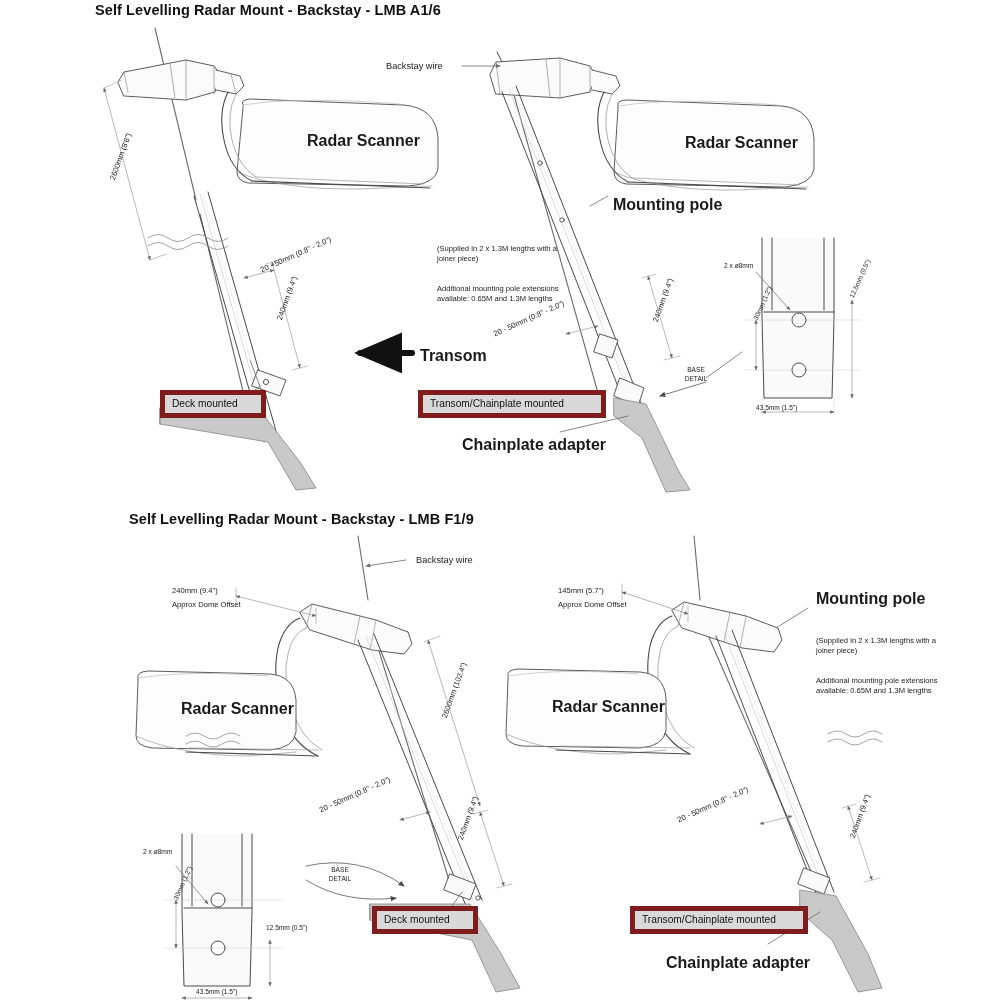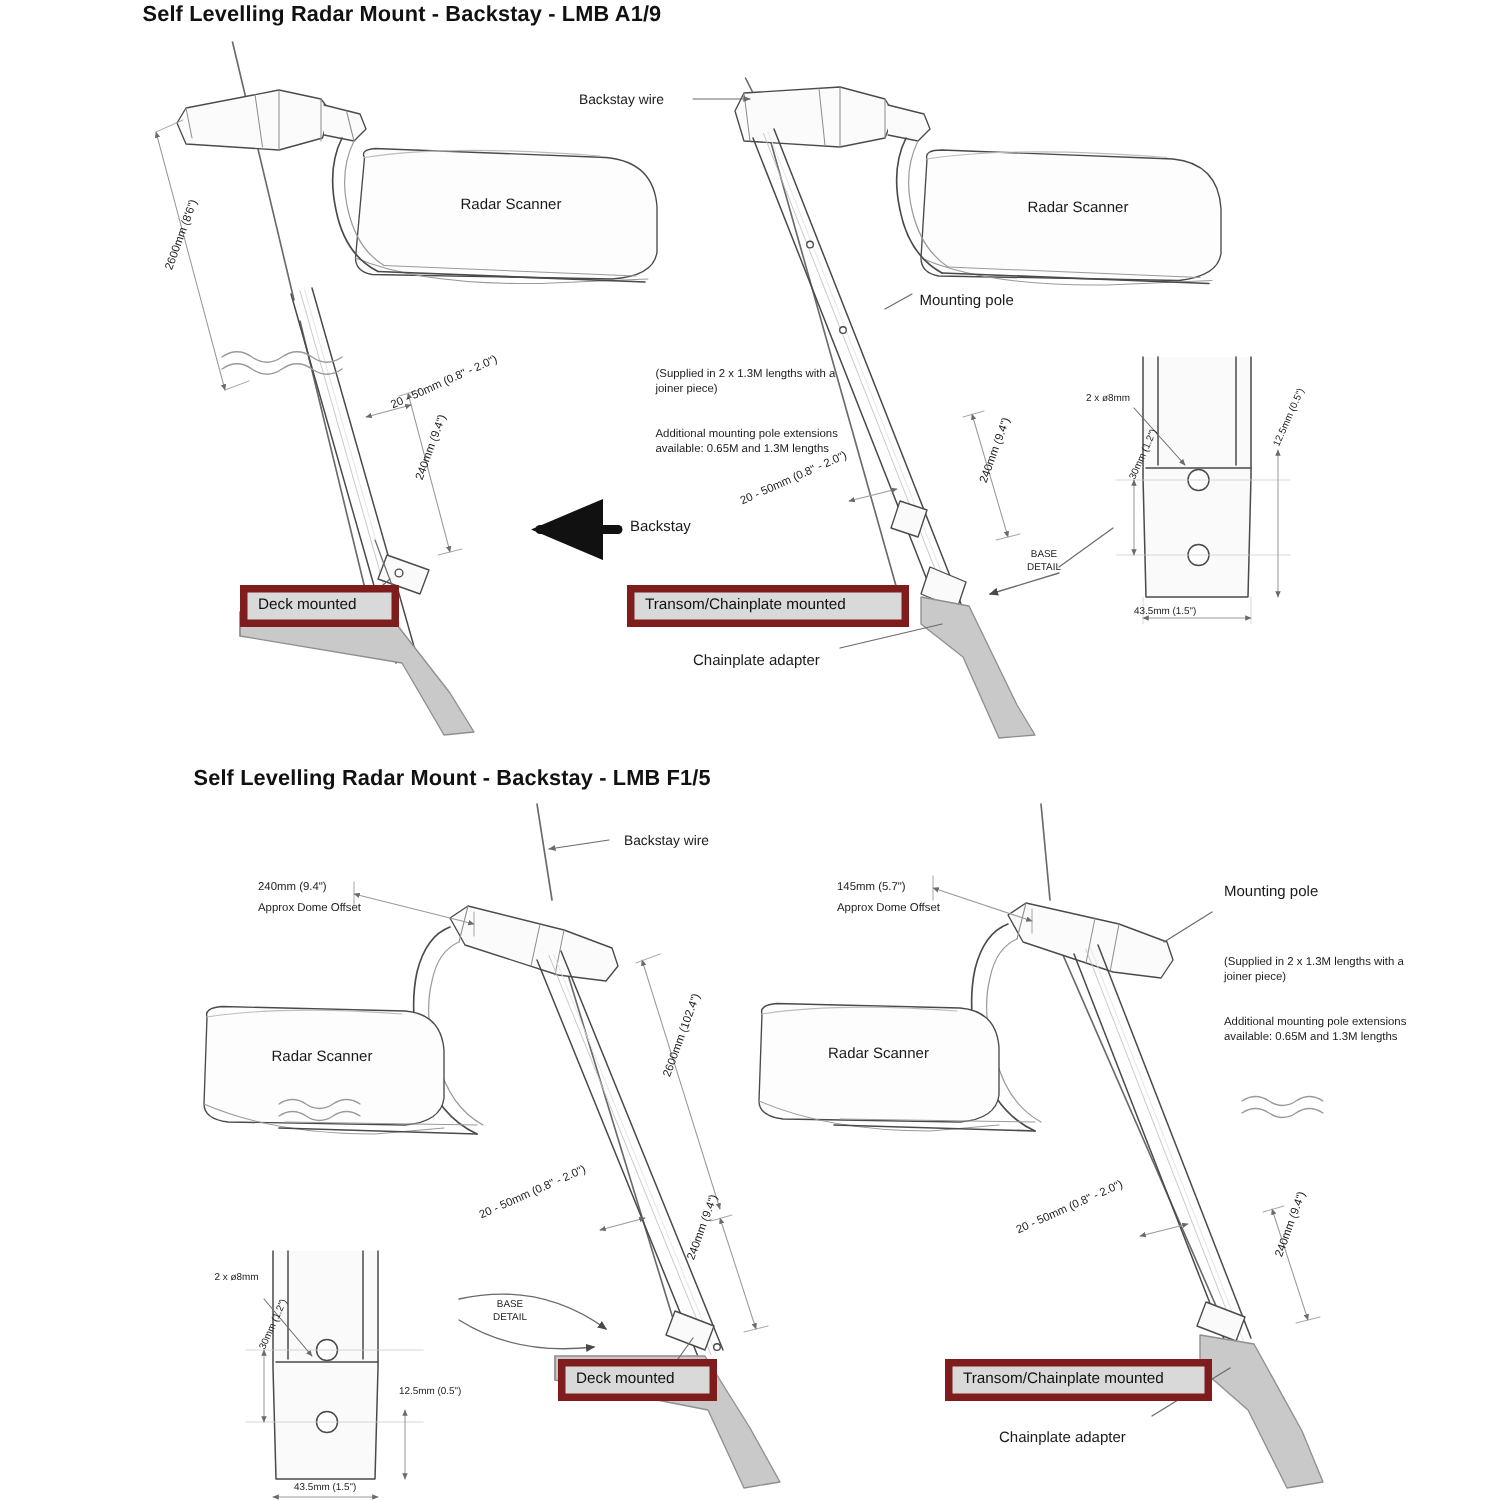--- a/index.html
+++ b/index.html
@@ -37,21 +37,21 @@
   #title-a { left: 95px; top: 2px; }
   #title-f { left: 129px; top: 511px; }
 
   .lbl {
     position: absolute;
     font-size: 9.2px;
     color: #1a1a1a;
     white-space: nowrap;
     line-height: 1.32;
   }
-  .lbl.big { font-size: 10px; }
+  .lbl.big { font-size: 16px; font-weight: bold; }
   .lbl.small { font-size: 7.6px; }
   .lbl.tiny { font-size: 6.6px; }
   .lbl.block { white-space: normal; width: 125px; margin-top: 26px; }
   .lbl.center { text-align: center; }
   .rot-n70 { transform: rotate(-70deg); transform-origin: left top; }
   .rot-n66 { transform: rotate(-66deg); transform-origin: left top; }
   .rot-n24 { transform: rotate(-24deg); transform-origin: left top; }
 
   .chip {
     position: absolute;
@@ -297,37 +297,37 @@
       <path d="M164,948 L282,948" stroke="#c9c9c9" stroke-width="0.5"></path>
       <path d="M176,900 L176,948" stroke="#9a9a9a" stroke-width="0.7" marker-start="url(#arrthin2)" marker-end="url(#arrthin)"></path>
       <path d="M270,940 L270,986" stroke="#9a9a9a" stroke-width="0.7" marker-start="url(#arrthin2)" marker-end="url(#arrthin)"></path>
       <path d="M182,998 L252,998" stroke="#9a9a9a" stroke-width="0.7" marker-start="url(#arrthin2)" marker-end="url(#arrthin)"></path>
       <path d="M176,866 L208,904" stroke="#6a6a6a" stroke-width="0.7" marker-end="url(#arrthin)"></path>
       <path d="M306,866 Q360,854 404,886" stroke="#6a6a6a" stroke-width="0.9" marker-end="url(#arrhead)"></path>
       <path d="M306,880 Q344,904 396,898" stroke="#6a6a6a" stroke-width="0.9" marker-end="url(#arrhead)"></path>
     </g>
   </svg>
 
-  <div class="title" id="title-a">Self Levelling Radar Mount - Backstay - LMB A1/9</div>
-  <div class="title" id="title-f">Self Levelling Radar Mount - Backstay - LMB F1/5</div>
+  <div class="title" id="title-a">Self Levelling Radar Mount - Backstay - LMB A1/6</div>
+  <div class="title" id="title-f">Self Levelling Radar Mount - Backstay - LMB F1/9</div>
 
   <div class="lbl" style="left:386px; top:60px;">Backstay wire</div>
   <div class="lbl big" style="left:307px; top:130px;">Radar Scanner</div>
   <div class="lbl big" style="left:685px; top:132px;">Radar Scanner</div>
   <div class="lbl big" style="left:613px; top:194px;">Mounting pole</div>
   <div class="lbl small block" style="left:437px; top:218px;">(Supplied in 2 x 1.3M lengths with a joiner piece)</div>
   <div class="lbl small block" style="left:437px; top:258px;">Additional mounting pole extensions available: 0.65M and 1.3M lengths</div>
 
   <div class="lbl small rot-n70" style="left:108px; top:178px;">2600mm (8'6")</div>
   <div class="lbl small rot-n70" style="left:275px; top:318px;">240mm (9.4")</div>
   <div class="lbl small rot-n70" style="left:651px; top:320px;">240mm (9.4")</div>
   <div class="lbl small rot-n24" style="left:259px; top:266px;">20 - 50mm (0.8" - 2.0")</div>
   <div class="lbl small rot-n24" style="left:492px; top:330px;">20 - 50mm (0.8" - 2.0")</div>
 
-  <div class="lbl big" style="left:420px; top:345px;">Backstay</div>
+  <div class="lbl big" style="left:420px; top:345px;">Transom</div>
 
   <div class="chip" style="left:160px; top:390px; width:106px;">Deck mounted</div>
   <div class="chip" style="left:418px; top:390px; width:188px;">Transom/Chainplate mounted</div>
   <div class="lbl big" style="left:462px; top:434px;">Chainplate adapter</div>
 
   <div class="lbl tiny center" style="left:676px; top:366px; width:40px;">BASE<br>DETAIL</div>
   <div class="lbl tiny" style="left:724px; top:262px;">2 x ø8mm</div>
   <div class="lbl tiny rot-n66" style="left:752px; top:318px;">30mm (1.2")</div>
   <div class="lbl tiny rot-n66" style="left:848px; top:296px;">12.5mm (0.5")</div>
   <div class="lbl tiny" style="left:756px; top:404px;">43.5mm (1.5")</div>

